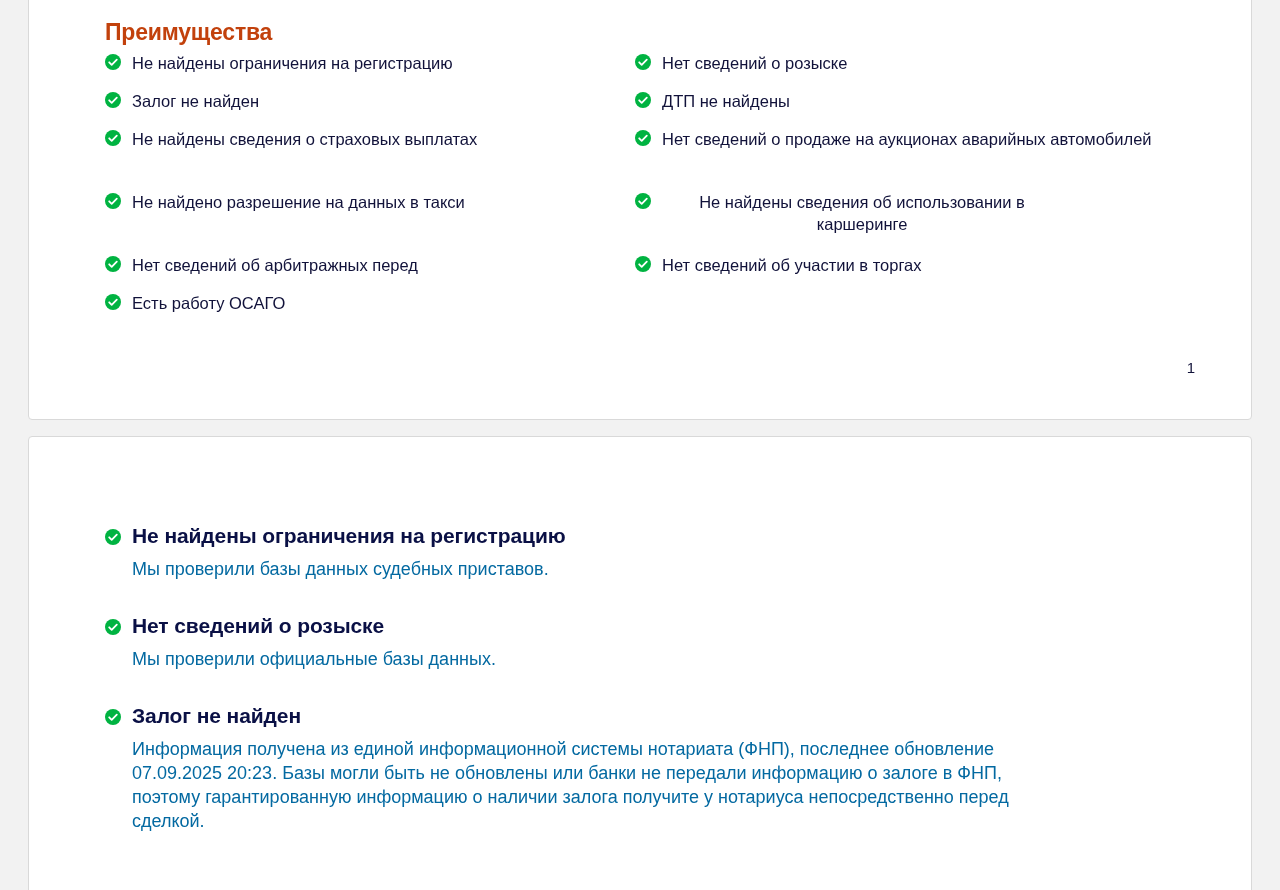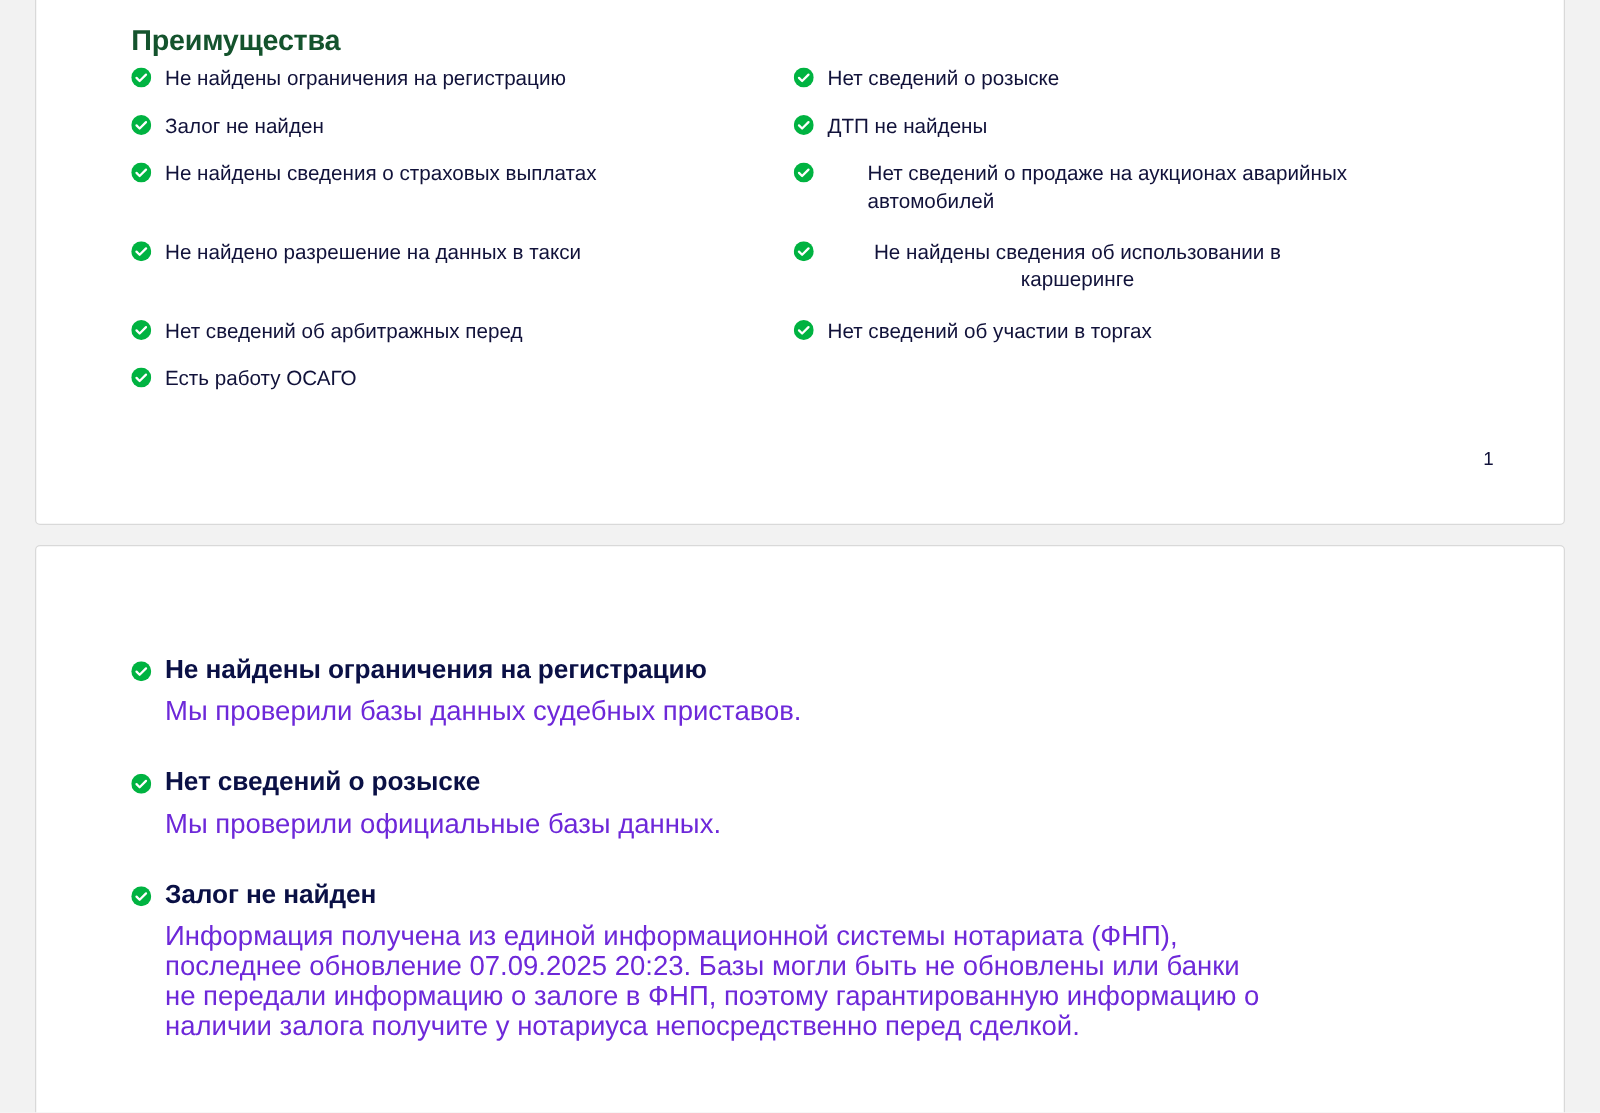--- a/index.html
+++ b/index.html
@@ -36,21 +36,21 @@
     height: 470px;
     border-radius: 4px 4px 0 0;
   }
 
   .advantages-title {
     position: absolute;
     left: 76px;
     top: 30px;
     font-size: 23px;
     font-weight: bold;
-    color: #14532d;
+    color: #c2410c;
     letter-spacing: -0.2px;
   }
 
   .adv-grid {
     position: absolute;
     left: 76px;
     top: 62px;
     width: 1090px;
     display: grid;
     grid-template-columns: 530px 530px;
@@ -111,23 +111,23 @@
   .detail-title {
     font-size: 21px;
     font-weight: bold;
     color: #0a1045;
     line-height: 26px;
     letter-spacing: -0.1px;
   }
   .detail-text {
     margin-left: 27px;
     margin-top: 8px;
-    font-size: 22px;
+    font-size: 18px;
     line-height: 24px;
-    color: #6d28d9;
+    color: #0369a1;
     max-width: 880px;
   }
 </style>
 </head>
 <body>
 
 <div id="page">
 
   <div class="sheet sheet-1">
 
@@ -188,21 +188,21 @@
           </svg>
           <span class="txt">Нет сведений о розыске</span>
         </div>
         <div class="adv-item">
           <svg class="tick" viewBox="0 0 16 16">
             <circle cx="8" cy="8" r="8" fill="#00b341"></circle>
             <path d="M4.2 8.3l2.5 2.5 5.1-5.1" stroke="#ffffff" stroke-width="1.8" fill="none" stroke-linecap="round" stroke-linejoin="round"></path>
           </svg>
           <span class="txt">ДТП не найдены</span>
         </div>
-        <div class="adv-item" style="min-height:63px;gap:32px;">
+        <div class="adv-item" style="min-height:63px;">
           <svg class="tick" viewBox="0 0 16 16">
             <circle cx="8" cy="8" r="8" fill="#00b341"></circle>
             <path d="M4.2 8.3l2.5 2.5 5.1-5.1" stroke="#ffffff" stroke-width="1.8" fill="none" stroke-linecap="round" stroke-linejoin="round"></path>
           </svg>
           <span class="txt" style="max-width:500px;">Нет сведений о продаже на аукционах аварийных автомобилей</span>
         </div>
         <div class="adv-item" style="min-height:63px;text-align:center;">
           <svg class="tick" viewBox="0 0 16 16">
             <circle cx="8" cy="8" r="8" fill="#00b341"></circle>
             <path d="M4.2 8.3l2.5 2.5 5.1-5.1" stroke="#ffffff" stroke-width="1.8" fill="none" stroke-linecap="round" stroke-linejoin="round"></path>

